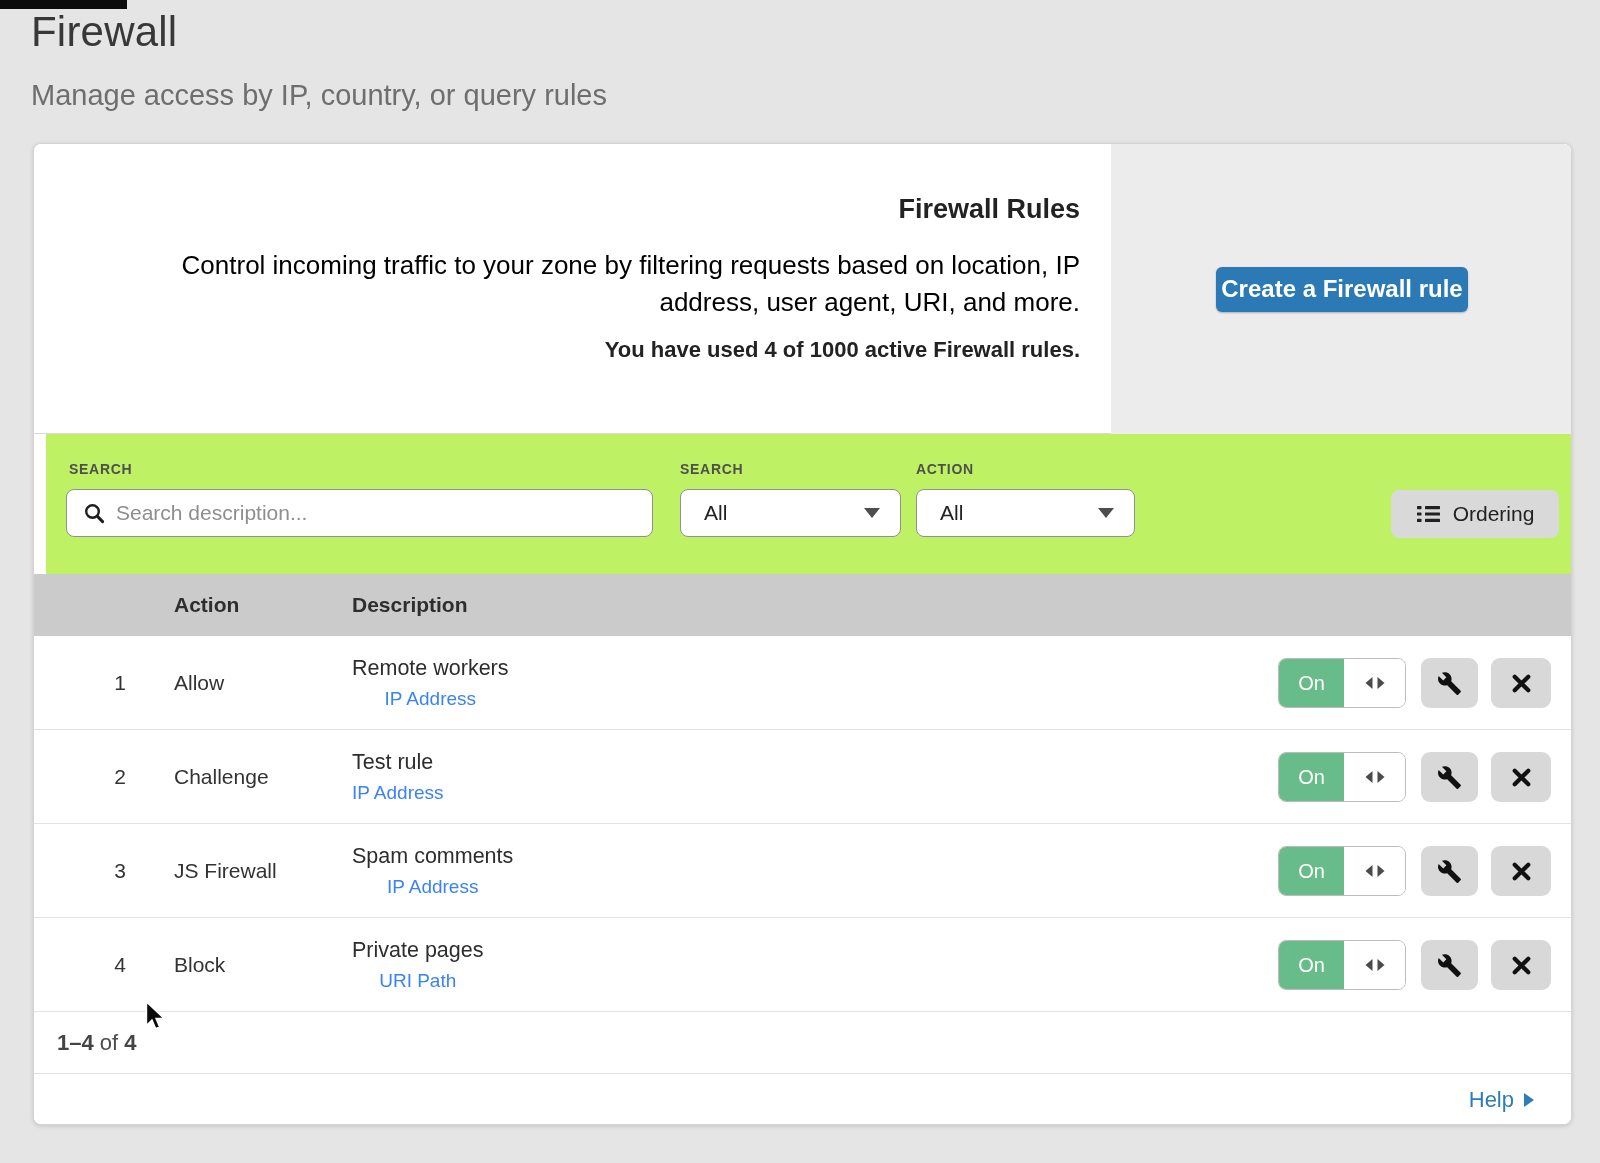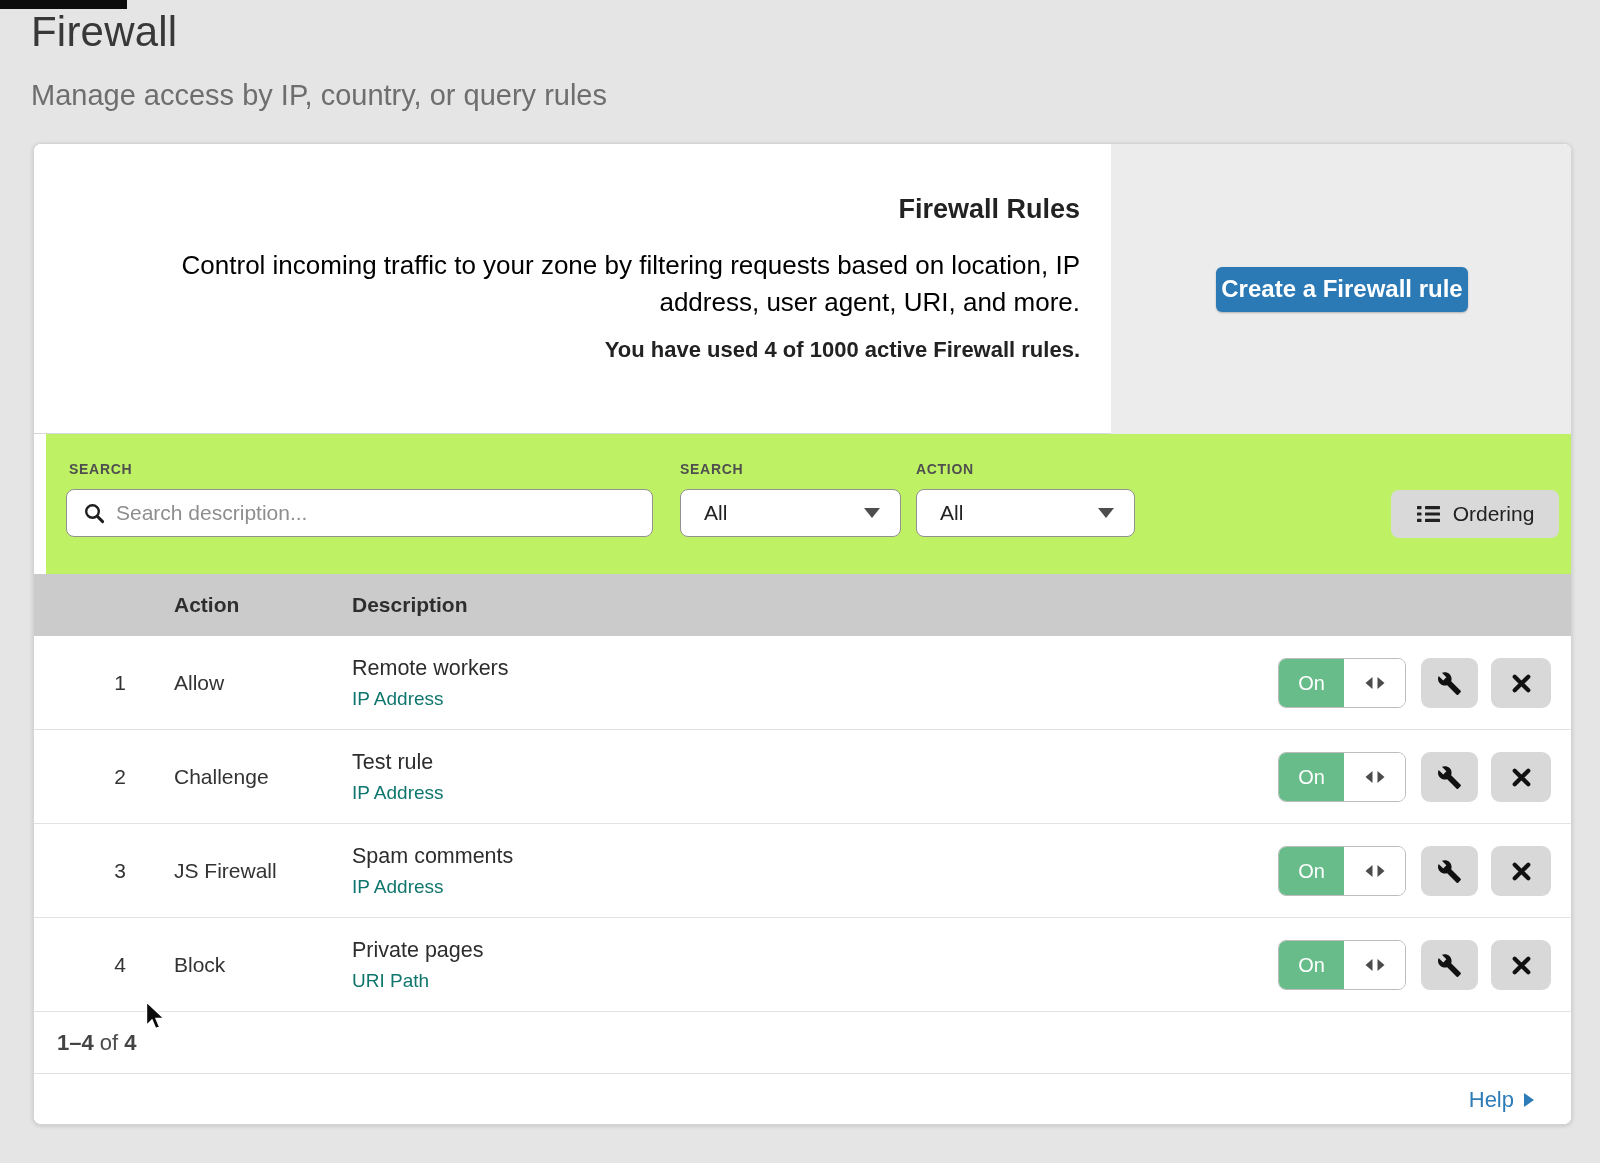--- a/index.html
+++ b/index.html
@@ -94,21 +94,21 @@
     text-align:right; font-size:21px; color:#333;
   }
   .cell-action{
     position:absolute; left:140px; top:50%; transform:translateY(-50%);
     font-size:21px; color:#333;
   }
   .cell-desc{
     position:absolute; left:318px; top:50%; transform:translateY(-50%);
   }
   .desc-main{ display:block; font-size:21.5px; color:#2d2d2d; }
-  .desc-sub{ display:block; font-size:19px; color:#0f766e; margin-top:7px; }
+  .desc-sub{ display:block; font-size:19px; color:#3b82f6; margin-top:7px;text-align:center; }
   .toggle{
     position:absolute; left:1244px; top:22px; width:128px; height:50px;
     display:flex; border-radius:8px; overflow:hidden;
     border:1px solid #bdbdbd; cursor:pointer; background:#fff;
   }
   .tg-on{
     width:65px; background:#67bc89; color:#fff; font-size:20px;
     display:flex; align-items:center; justify-content:center;
   }
   .tg-arrows{ flex:1; display:flex; align-items:center; justify-content:center; background:#fff; }

